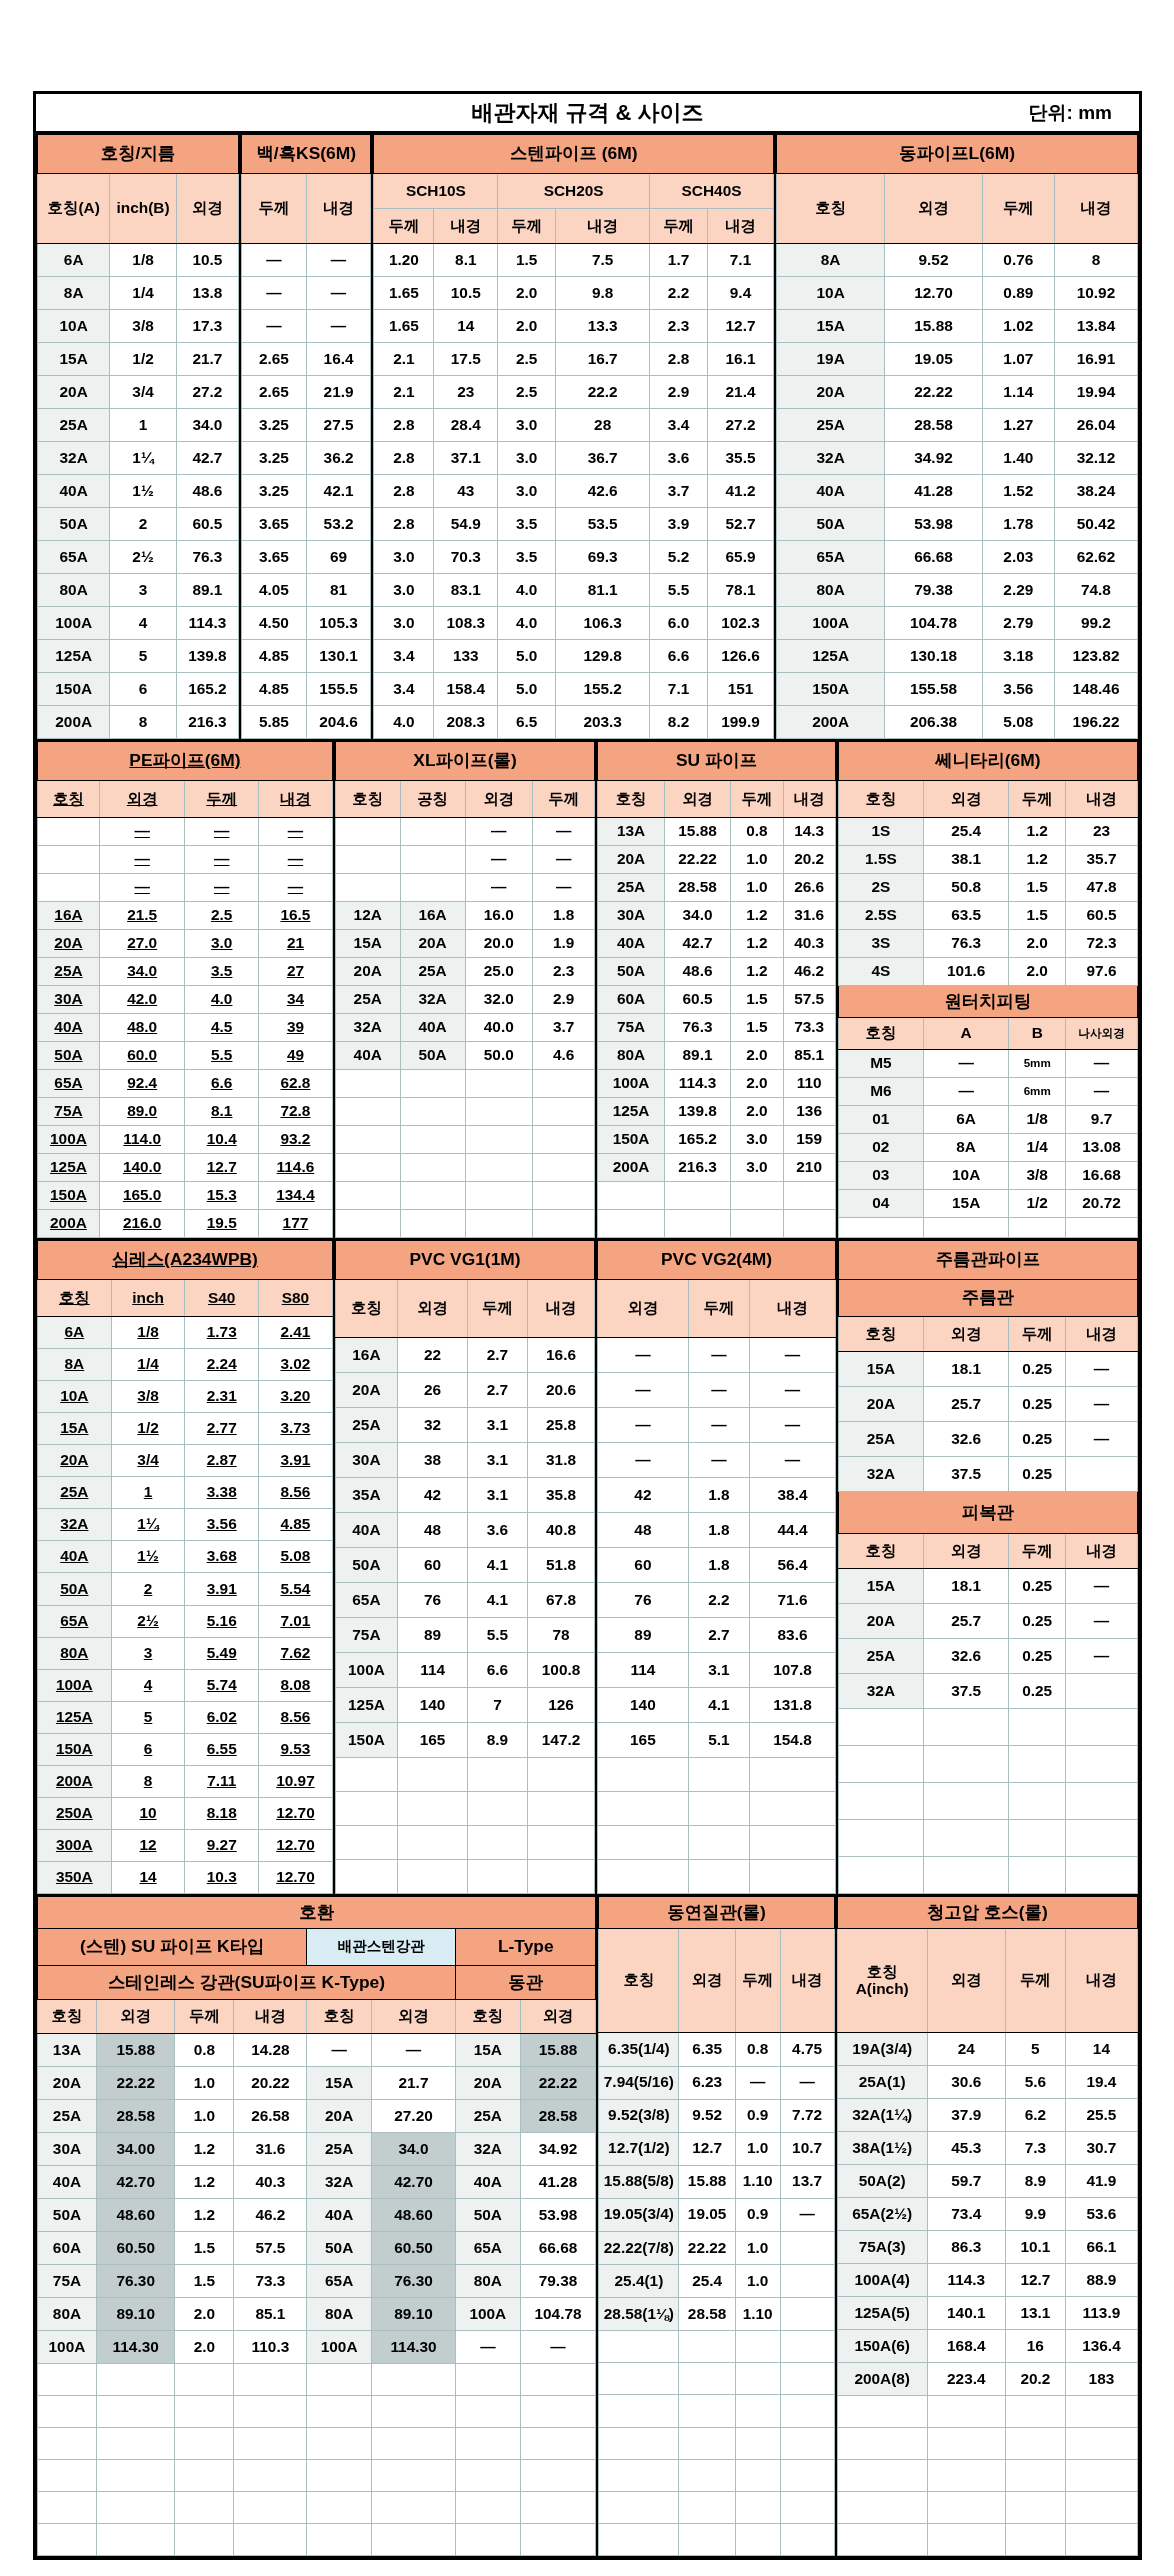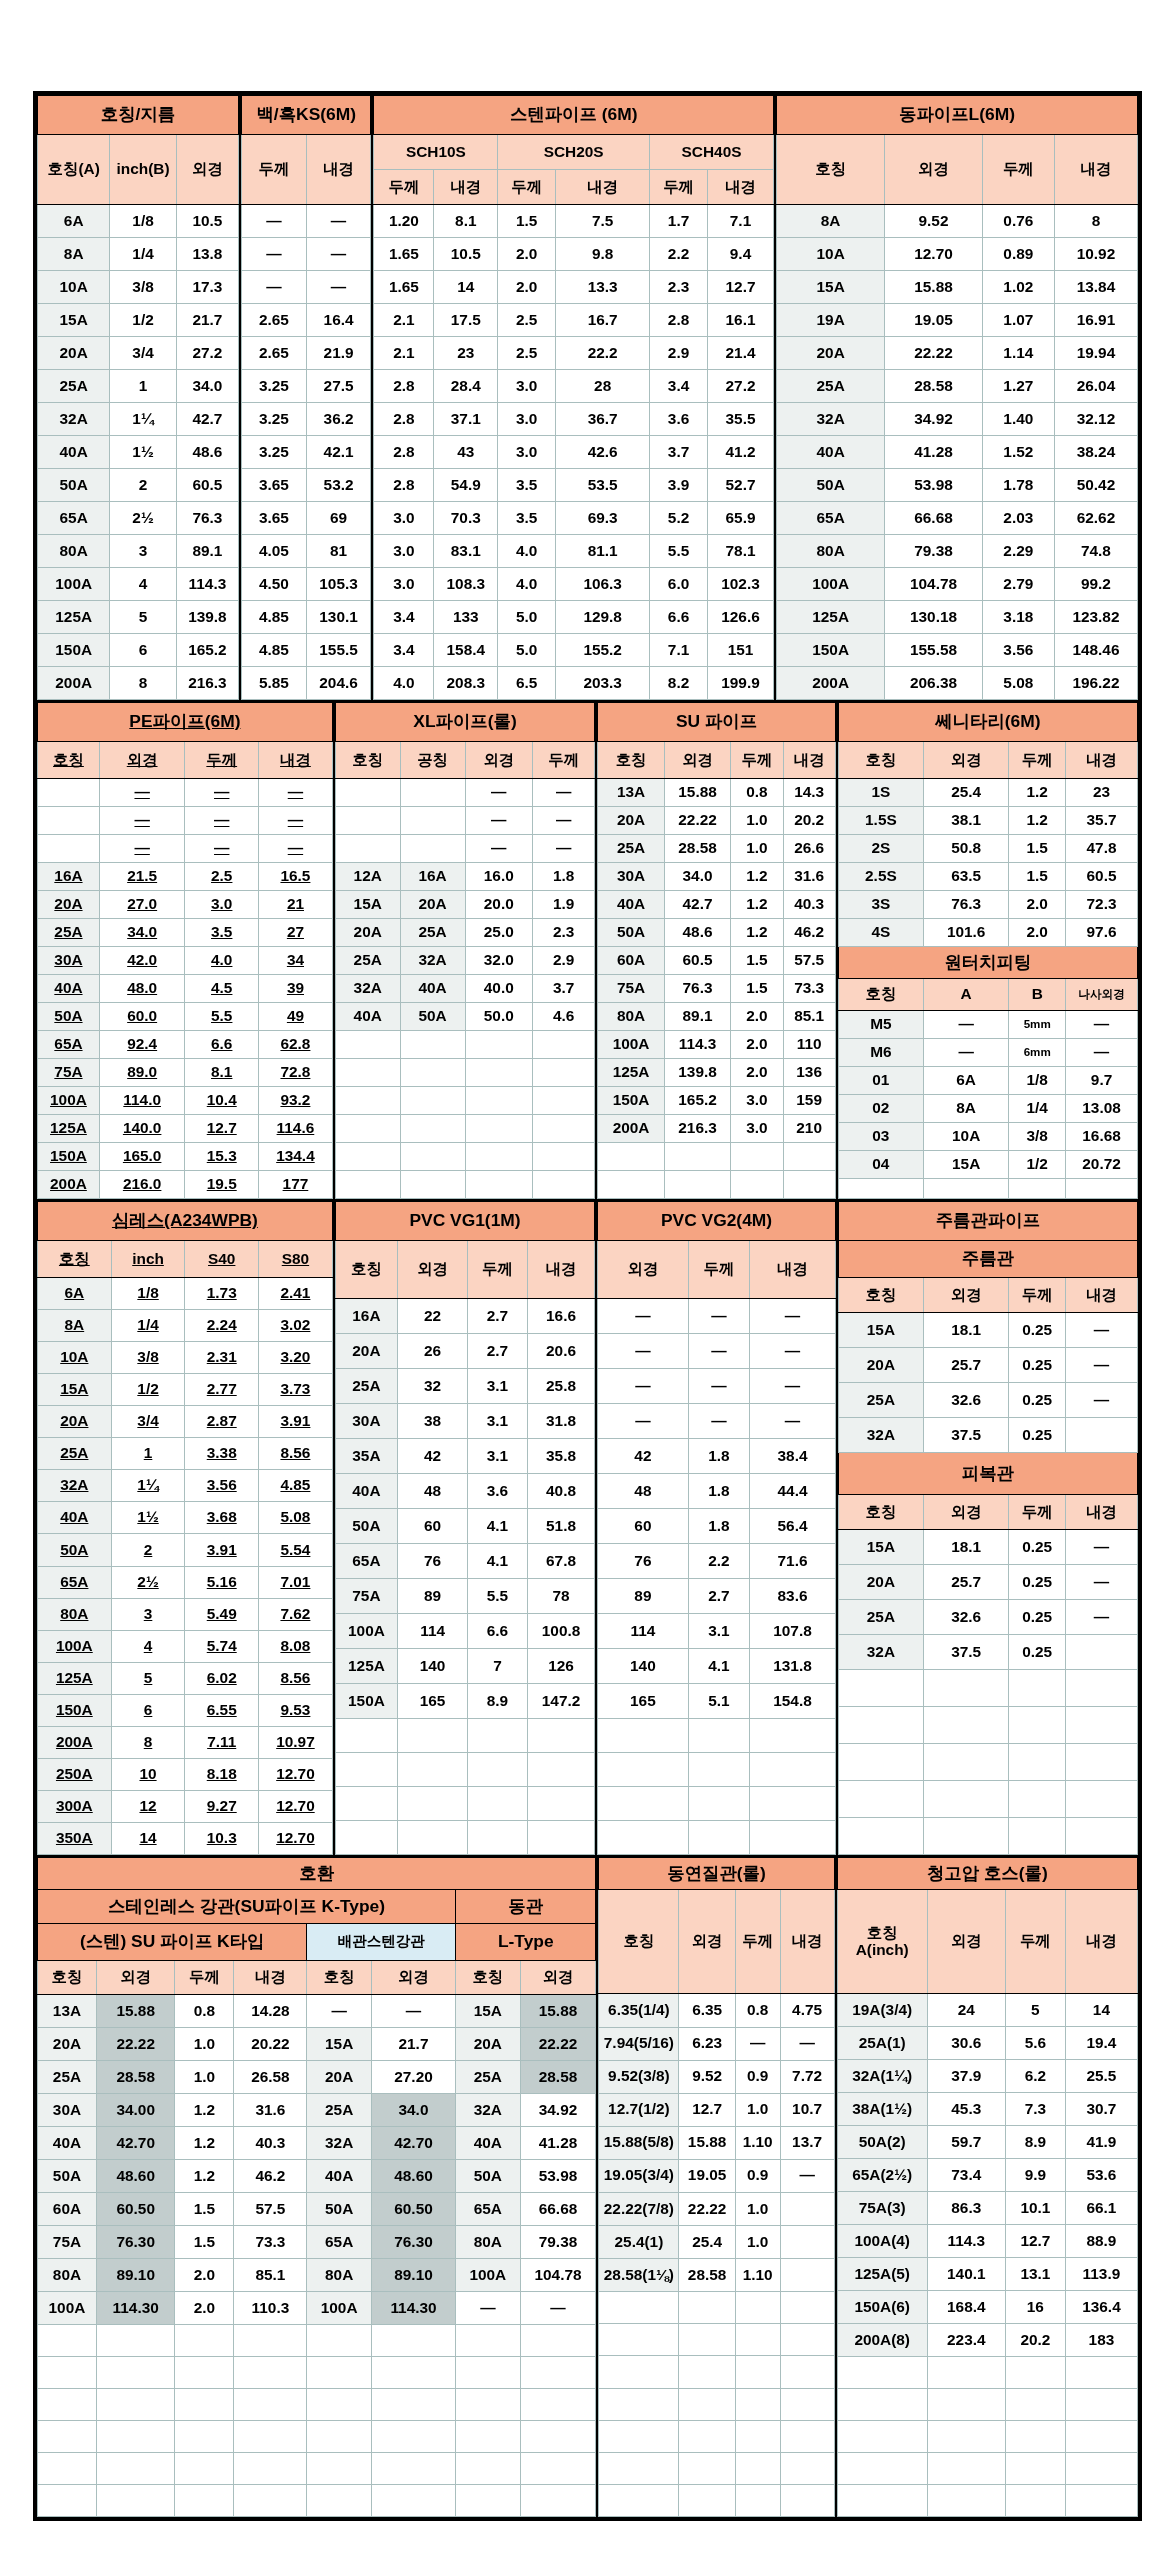--- a/index.html
+++ b/index.html
@@ -23,20 +23,24 @@
   tr.hb > td{border-bottom:1.9px solid #000;}
   
   .w-a1{width:18.5%;} .w-a2{width:12%;} .w-a3{width:36.5%;} .w-a4{width:33%;}
   .w-b1{width:27%;text-decoration:underline;}  .w-b2{width:23.8%;} .w-b3{width:21.8%;} .w-b4{width:27.4%;}
   .w-c1{width:50.9%;} .w-c2{width:21.6%;} .w-c3{width:27.5%;}
 </style>
 </head>
 <body>
 
 <div class="sheet">
+  <div class="titlebar">
+    <div class="title">배관자재 규격 &amp; 사이즈</div>
+    <div class="unit">단위: mm</div>
+  </div>
 
   <div class="band">
     <div class="tblwrap w-a1">
         <table>
           <colgroup>
             <col style="width: 36%;">
             <col style="width: 33%;">
             <col style="width: 31%;">
           </colgroup>
           <tbody>
@@ -1382,28 +1386,28 @@
             <col style="width: 13%;">
             <col style="width: 11.5%;">
             <col style="width: 15%;">
             <col style="width: 11.5%;">
             <col style="width: 13.5%;">
           </colgroup>
           <tbody>
             <tr style="height: 32px;">
               <td class="sec" colspan="8">호환</td>
             </tr>
-            <tr style="height: 34px;">
-              <td class="sec" colspan="6">스테인레스 강관(SU파이프 K-Type)</td>
-              <td class="sec" colspan="2">동관</td>
-            </tr>
             <tr style="height: 37px;">
               <td class="sec" colspan="4">(스텐) SU 파이프 K타입</td>
               <td class="blue" colspan="2">배관스텐강관</td>
               <td class="sec" colspan="2">L-Type</td>
+            </tr>
+            <tr style="height: 34px;">
+              <td class="sec" colspan="6">스테인레스 강관(SU파이프 K-Type)</td>
+              <td class="sec" colspan="2">동관</td>
             </tr>
             <tr class="hb" style="height: 34px;">
               <td class="colh">호칭</td>
               <td class="colh">외경</td>
               <td class="colh">두께</td>
               <td class="colh">내경</td>
               <td class="colh bl">호칭</td>
               <td class="colh">외경</td>
               <td class="colh bl">호칭</td>
               <td class="colh">외경</td>

